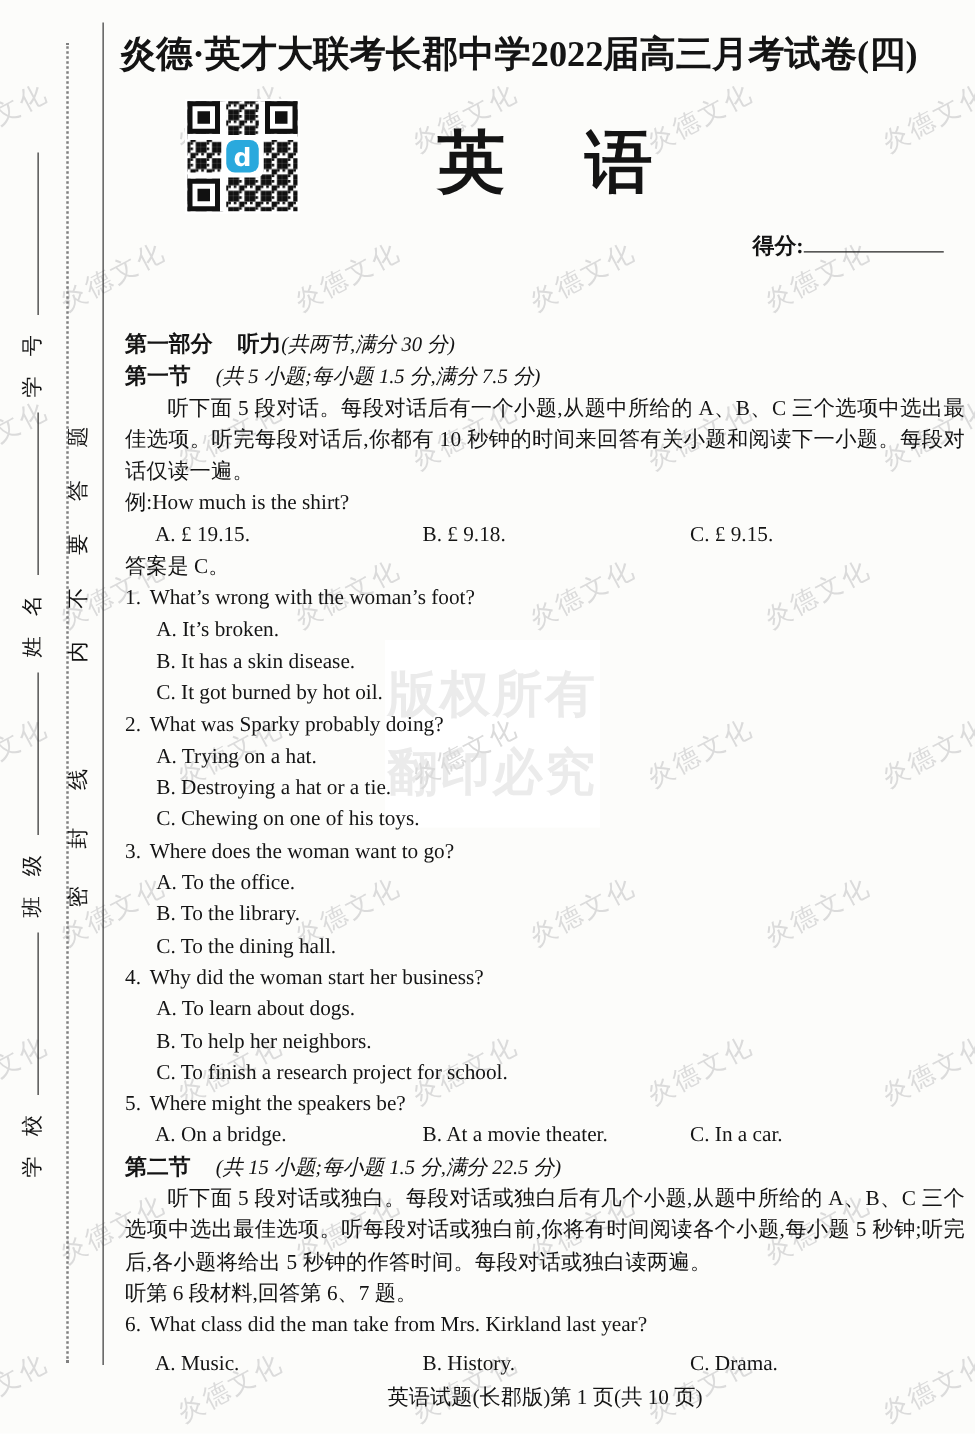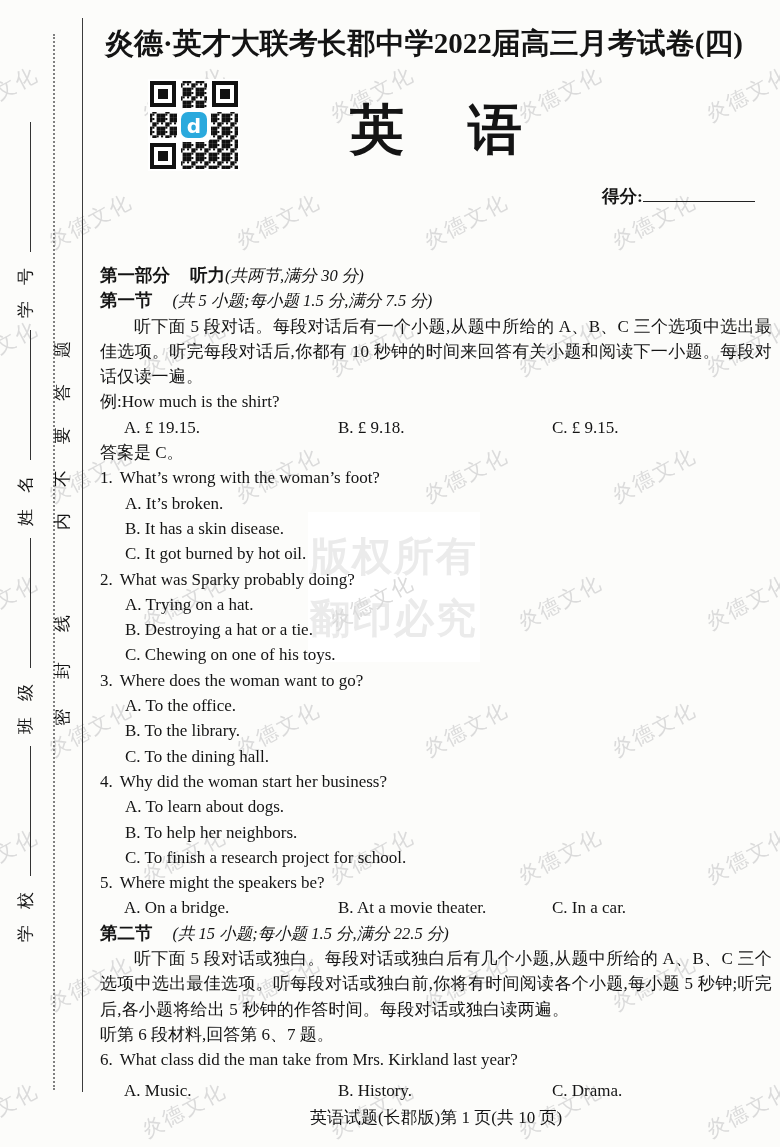--- a/index.html
+++ b/index.html
@@ -22,21 +22,21 @@
         white-space:nowrap;font-size:17px;z-index:3;}
   .sf-label{letter-spacing:16px;}
   .sf-line{display:inline-block;width:130px;border-bottom:1px solid #333;height:13px;margin-right:12px;}
   .seal-text{position:absolute;left:51px;top:726px;transform:rotate(-90deg);transform-origin:0 0;
         white-space:nowrap;font-size:17px;z-index:3;}
   .seal-a{letter-spacing:30px;}
   .seal-b{letter-spacing:26px;}
   .seal-gap{display:inline-block;width:55px;}
 
   
-  .exam-title{position:absolute;left:84px;top:24px;width:680px;text-align:center;white-space:nowrap;
+  .exam-title{position:absolute;left:96px;top:24px;width:680px;white-space:nowrap;
         font-size:29px;font-weight:bold;z-index:3;}
   .qr{position:absolute;left:148px;top:79px;z-index:3;}
   .subject{position:absolute;left:100px;top:94px;width:672px;text-align:center;z-index:3;}
   .subject span{font-size:54px;font-weight:bold;letter-spacing:64px;margin-right:-64px;}
   .score{position:absolute;left:602px;top:184px;z-index:3;white-space:nowrap;}
   .score-label{font-weight:bold;font-size:17.5px;font-family:Liberation Serif, serif;}
   .score-line{display:inline-block;width:112px;border-bottom:1px solid #222;height:15px;}
   .paper-info{position:absolute;left:100px;top:229px;width:672px;text-align:center;font-size:17px;z-index:3;}
 
   

